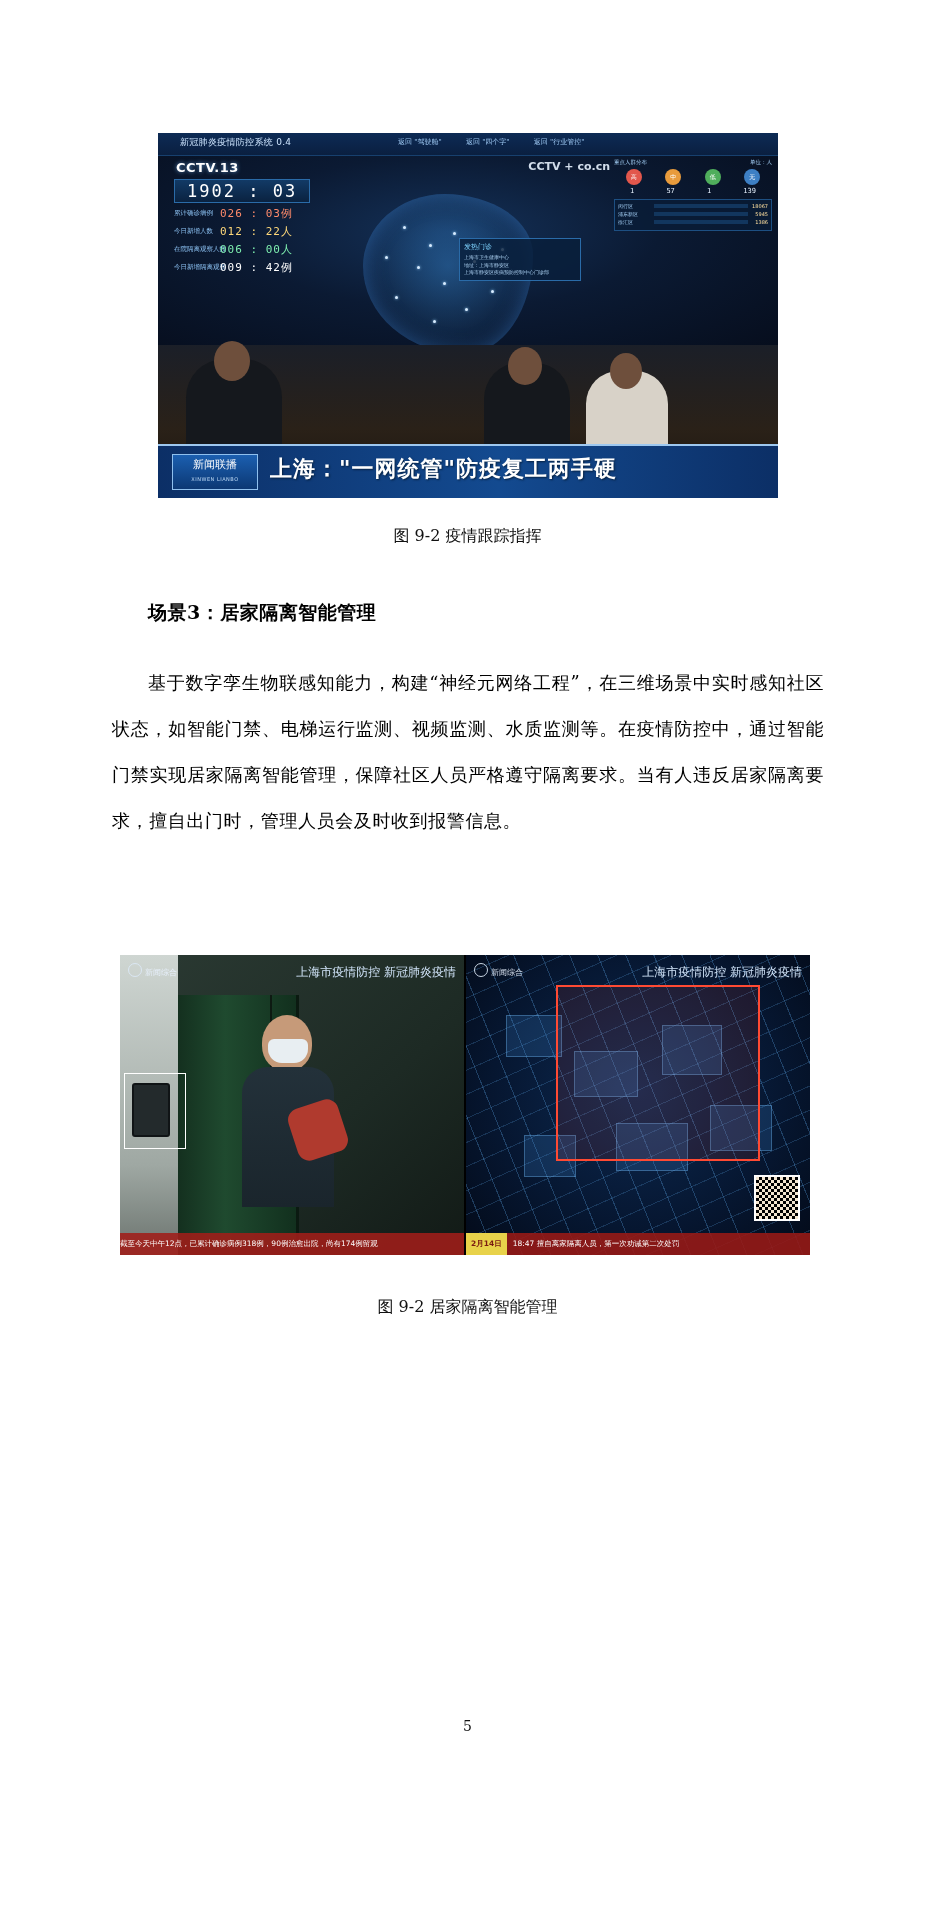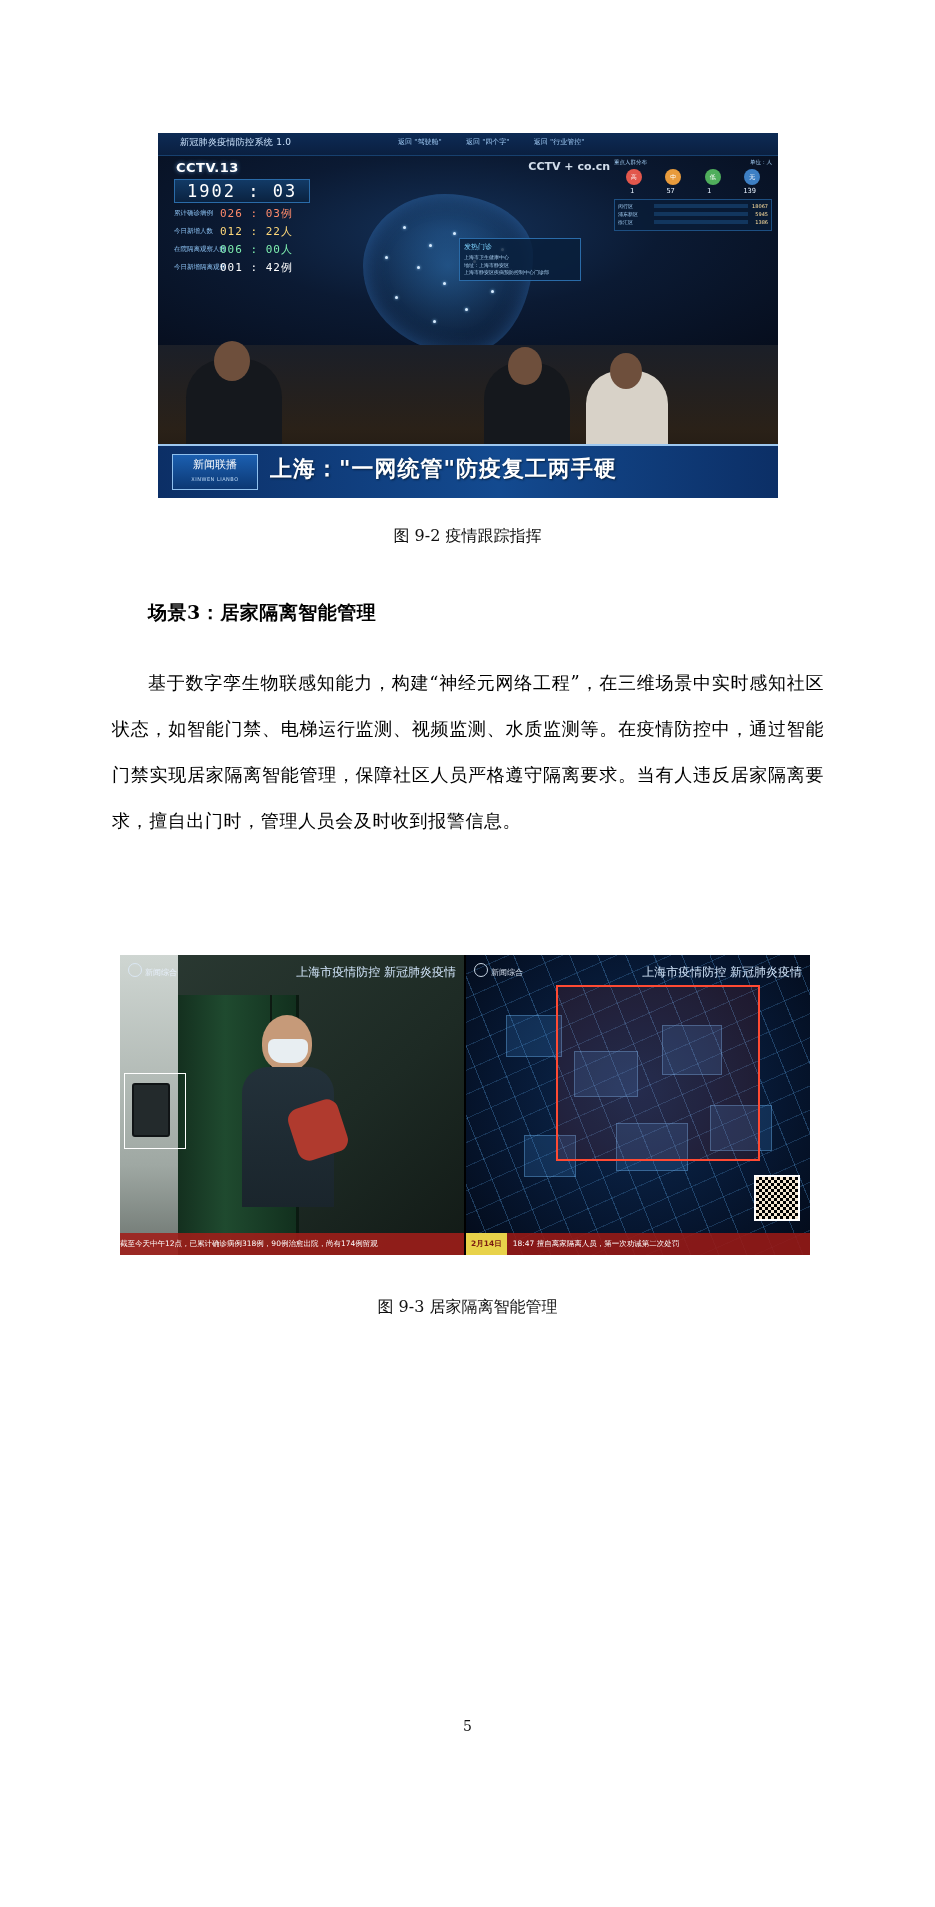--- a/index.html
+++ b/index.html
@@ -539,21 +539,21 @@
 </style>
 </head>
 <body>
 
 <div class="page">
 
   <div class="fig1-wrap">
     <div class="fig1-top">
 
       <div class="fig1-header"></div>
-      <div class="fig1-title">新冠肺炎疫情防控系统 1.0</div>
+      <div class="fig1-title">新冠肺炎疫情防控系统 0.4</div>
       <div class="fig1-tabs">
         <span>返回 "驾驶舱"</span>
         <span>返回 "四个字"</span>
         <span>返回 "行业管控"</span>
       </div>
 
       <div class="cctv13">CCTV.13</div>
       <div class="cctv-right">CCTV + co.cn</div>
 
       <div class="stat-block">
@@ -565,21 +565,21 @@
         <div class="stat-row">
           <span class="stat-label">今日新增人数</span>
           <span class="stat-val v-yel">012 : 22人</span>
         </div>
         <div class="stat-row">
           <span class="stat-label">在院隔离观察人数</span>
           <span class="stat-val v-grn">006 : 00人</span>
         </div>
         <div class="stat-row">
           <span class="stat-label">今日新增隔离观察</span>
-          <span class="stat-val v-wht">001 : 42例</span>
+          <span class="stat-val v-wht">009 : 42例</span>
         </div>
       </div>
 
       <div class="map-area">
         <div class="map-shape"></div>
         <div class="dot" style="left:70px;top:40px"></div>
         <div class="dot" style="left:96px;top:58px"></div>
         <div class="dot" style="left:120px;top:46px"></div>
         <div class="dot" style="left:84px;top:80px"></div>
         <div class="dot" style="left:110px;top:96px"></div>
@@ -711,16 +711,16 @@
       </div>
       <div class="ch-right-label">上海市疫情防控
 新冠肺炎疫情</div>
 
       <div class="ticker-r">
         <span class="ticker-date">2月14日</span><span>18:47   擅自离家隔离人员，第一次劝诫第二次处罚</span>
       </div>
     </div>
   </div>
 
-  <div class="caption cap2">图 9-3  居家隔离智能管理</div>
+  <div class="caption cap2">图 9-2  居家隔离智能管理</div>
 
   <div class="page-num">5</div>
 </div>
 
 </body></html>

